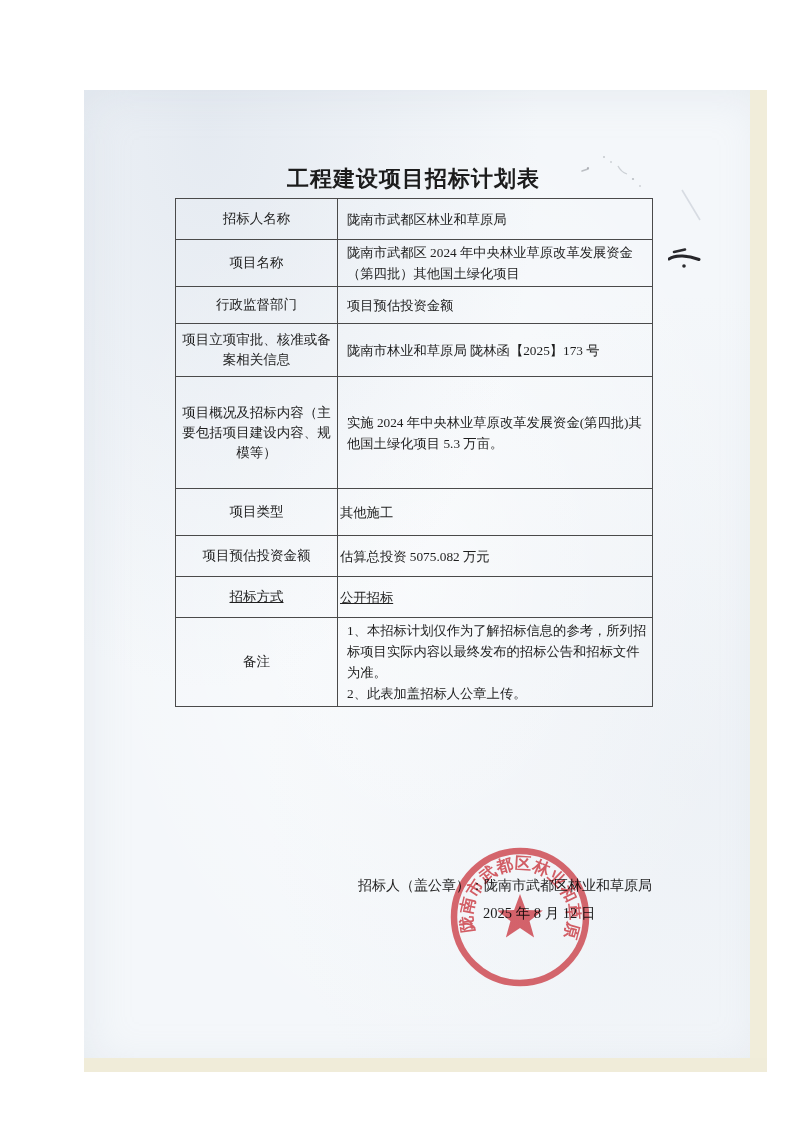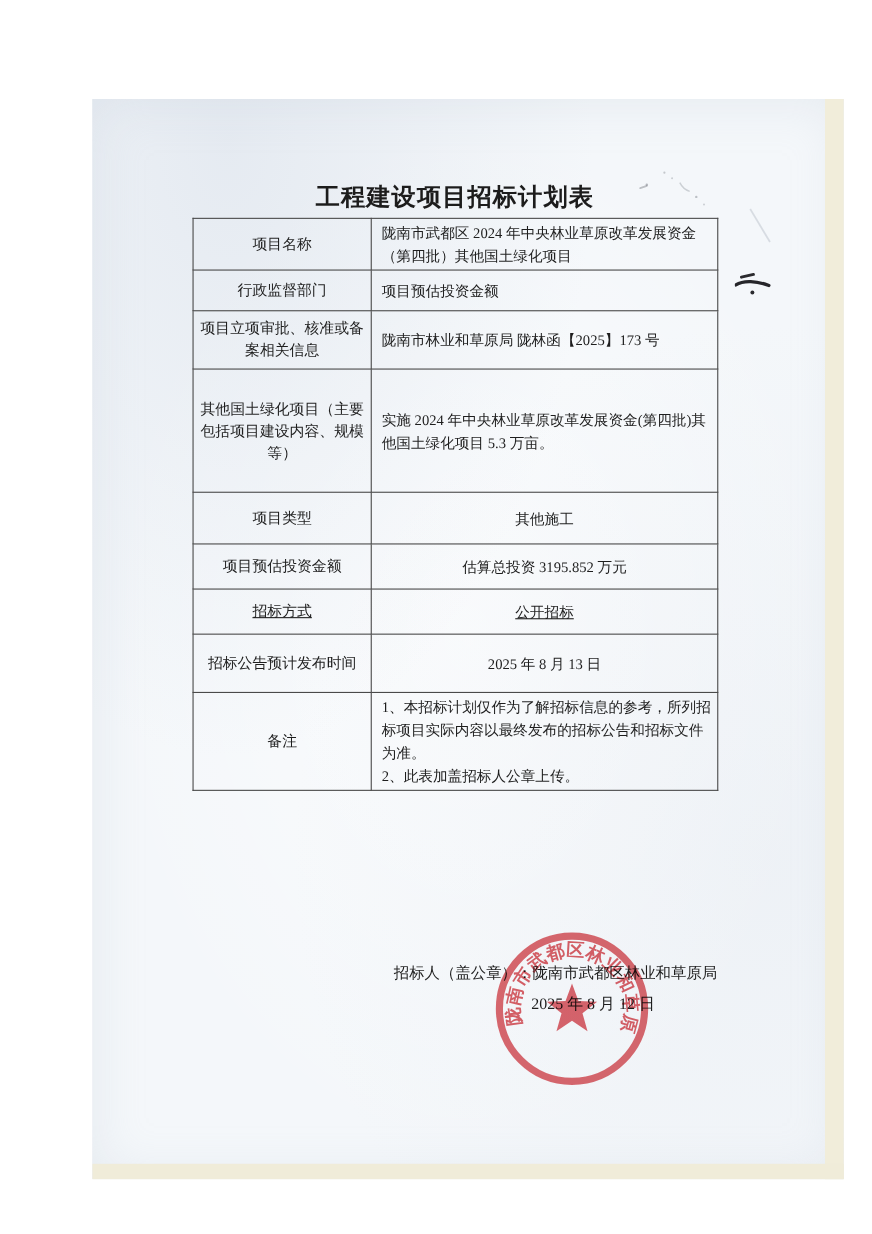--- a/index.html
+++ b/index.html
@@ -52,21 +52,21 @@
     font-size:13.5px;line-height:20px;
     padding:2px 3px;
     color:#1e1e1e;
   }
   td.value{
     font-size:13.3px;line-height:21px;
     padding:2px 2px 2px 9px;
     white-space:pre-line;
     color:#1e1e1e;
   }
-  td.value.center{text-align:center;padding-left:2px;}
+  td.value.center{padding-left:2px;}
   tr.r1{height:41px;} tr.r2{height:42px;} tr.r3{height:37px;}
   tr.r4{height:53px;} tr.r5{height:112px;} tr.r6{height:47px;}
   tr.r7{height:41px;} tr.r8{height:37px;} tr.r9{height:41px;text-decoration:underline;}
   tr.r10{height:53px;} tr.r11{height:49px;} tr.r12{height:82px;}
   .sig-line{
     position:absolute;left:274px;top:786px;
     font-size:14px;line-height:20px;color:#1e1e1e;
   }
   .sig-date{
     position:absolute;left:399px;top:813px;
@@ -110,53 +110,53 @@
     <path d="M1,15 c7,-4.5 19,-3.5 30,0.5" stroke="#26262a" stroke-width="3" fill="none" stroke-linecap="round"></path>
     <circle cx="16" cy="22" r="1.8" fill="#2a2a2e"></circle>
   </svg>
 
   <table class="tender">
     <colgroup>
         <col class="c1">
         <col class="c2">
       </colgroup>
     <tbody>
+        <tr class="r1">
+      <td class="label">招标人名称</td>
+      <td class="value">陇南市武都区林业和草原局</td>
+    </tr>
     <tr class="r2">
       <td class="label">项目名称</td>
       <td class="value">陇南市武都区 2024 年中央林业草原改革发展资金
 （第四批）其他国土绿化项目</td>
     </tr>
     <tr class="r3">
       <td class="label">行政监督部门</td>
       <td class="value">项目预估投资金额</td>
     </tr>
     <tr class="r4">
       <td class="label">项目立项审批、核准或备案相关信息</td>
       <td class="value">陇南市林业和草原局 陇林函【2025】173 号</td>
     </tr>
     <tr class="r5">
-      <td class="label">其他国土绿化项目（主要包括项目建设内容、规模等）</td>
+      <td class="label">项目概况及招标内容（主要包括项目建设内容、规模等）</td>
       <td class="value">实施 2024 年中央林业草原改革发展资金(第四批)其
 他国土绿化项目 5.3 万亩。</td>
     </tr>
     <tr class="r6">
       <td class="label">项目类型</td>
       <td class="value center">其他施工</td>
     </tr>
     <tr class="r7">
       <td class="label">项目预估投资金额</td>
-      <td class="value center">估算总投资 3195.852 万元</td>
+      <td class="value center">估算总投资 5075.082 万元</td>
     </tr>
     <tr class="r9">
       <td class="label">招标方式</td>
       <td class="value center">公开招标</td>
-    </tr>
-    <tr class="r10">
-      <td class="label">招标公告预计发布时间</td>
-      <td class="value center">2025 年 8 月 13 日</td>
     </tr>
     <tr class="r12">
       <td class="label">备注</td>
       <td class="value">1、本招标计划仅作为了解招标信息的参考，所列招
 标项目实际内容以最终发布的招标公告和招标文件
 为准。
 2、此表加盖招标人公章上传。</td>
     </tr>
   </tbody>
     </table>

